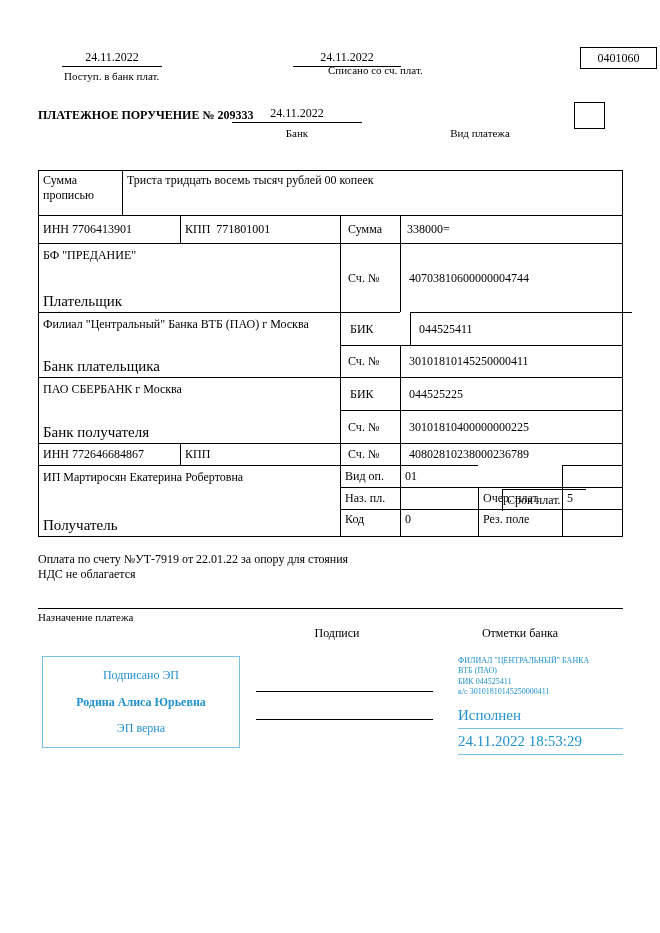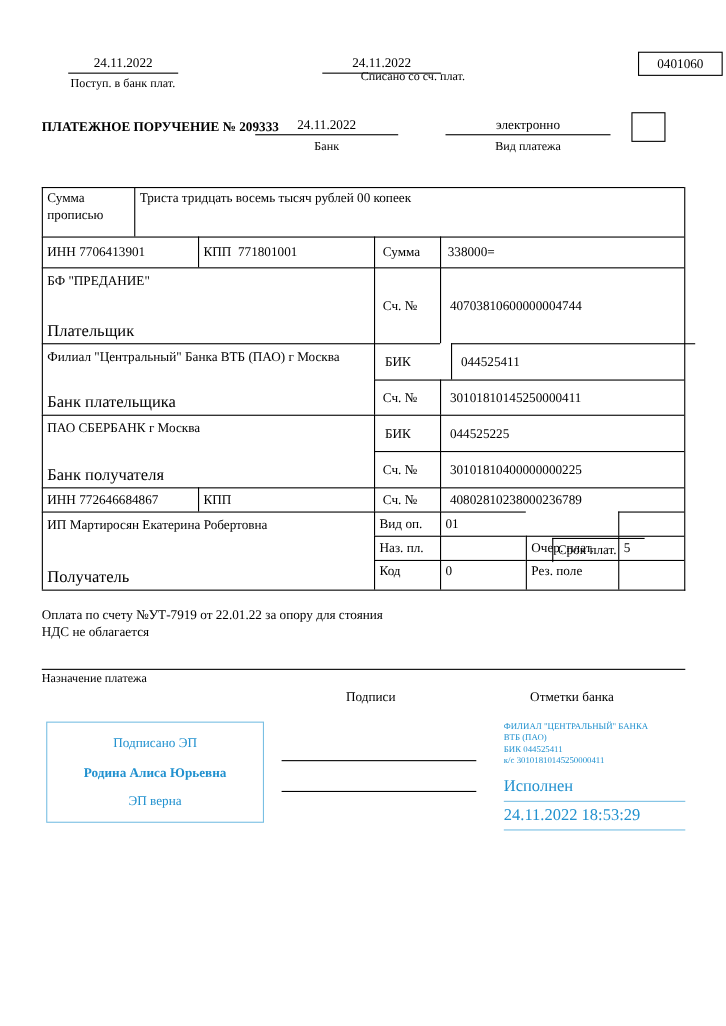--- a/index.html
+++ b/index.html
@@ -53,21 +53,20 @@
   <div class="abs ctr ul" style="left:293px;top:50px;width:108px;height:17px;">24.11.2022</div>
   <div class="abs sm" style="left:300px;top:64px;padding-left:28px;">Списано со сч. плат.</div>
 
   <div class="abs box" style="left:536px;top:47px;width:77px;height:22px;margin-left:44px;">
     <span>0401060</span>
   </div>
 
   <div class="abs b" style="left:38px;top:108px;">ПЛАТЕЖНОЕ ПОРУЧЕНИЕ № 209333</div>
   <div class="abs ctr ul" style="left:232px;top:106px;width:130px;height:17px;">24.11.2022</div>
   <div class="abs ctr sm" style="left:232px;top:127px;width:130px;">Банк</div>
-  <div class="abs ctr ul" style="left:405px;top:106px;width:150px;height:17px;">электронно</div>
   <div class="abs ctr sm" style="left:405px;top:127px;width:150px;">Вид платежа</div>
   <div class="abs box" style="left:574px;top:102px;width:31px;height:27px;"></div>
 
   <div class="table">
 
     <div class="cell" style="left:0;top:0;width:84px;height:45px;">Сумма прописью</div>
     <div class="cell" style="left:84px;top:0;width:500px;height:45px;">Триста тридцать восемь тысяч рублей 00 копеек</div>
 
     <div class="cell vc" style="left:0;top:45px;width:142px;height:28px;">ИНН 7706413901</div>
     <div class="cell vc pre" style="left:142px;top:45px;width:160px;height:28px;">КПП  771801001</div>

